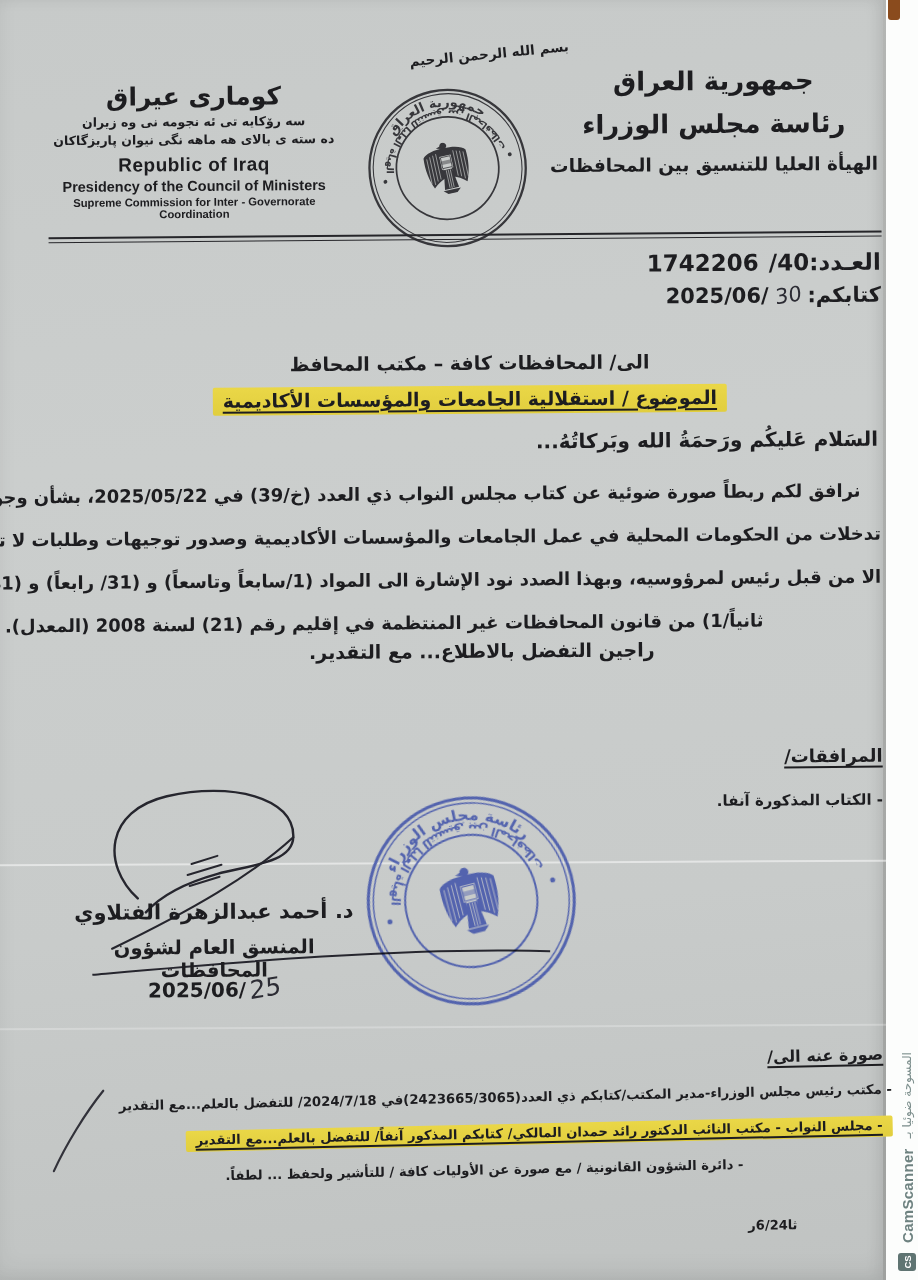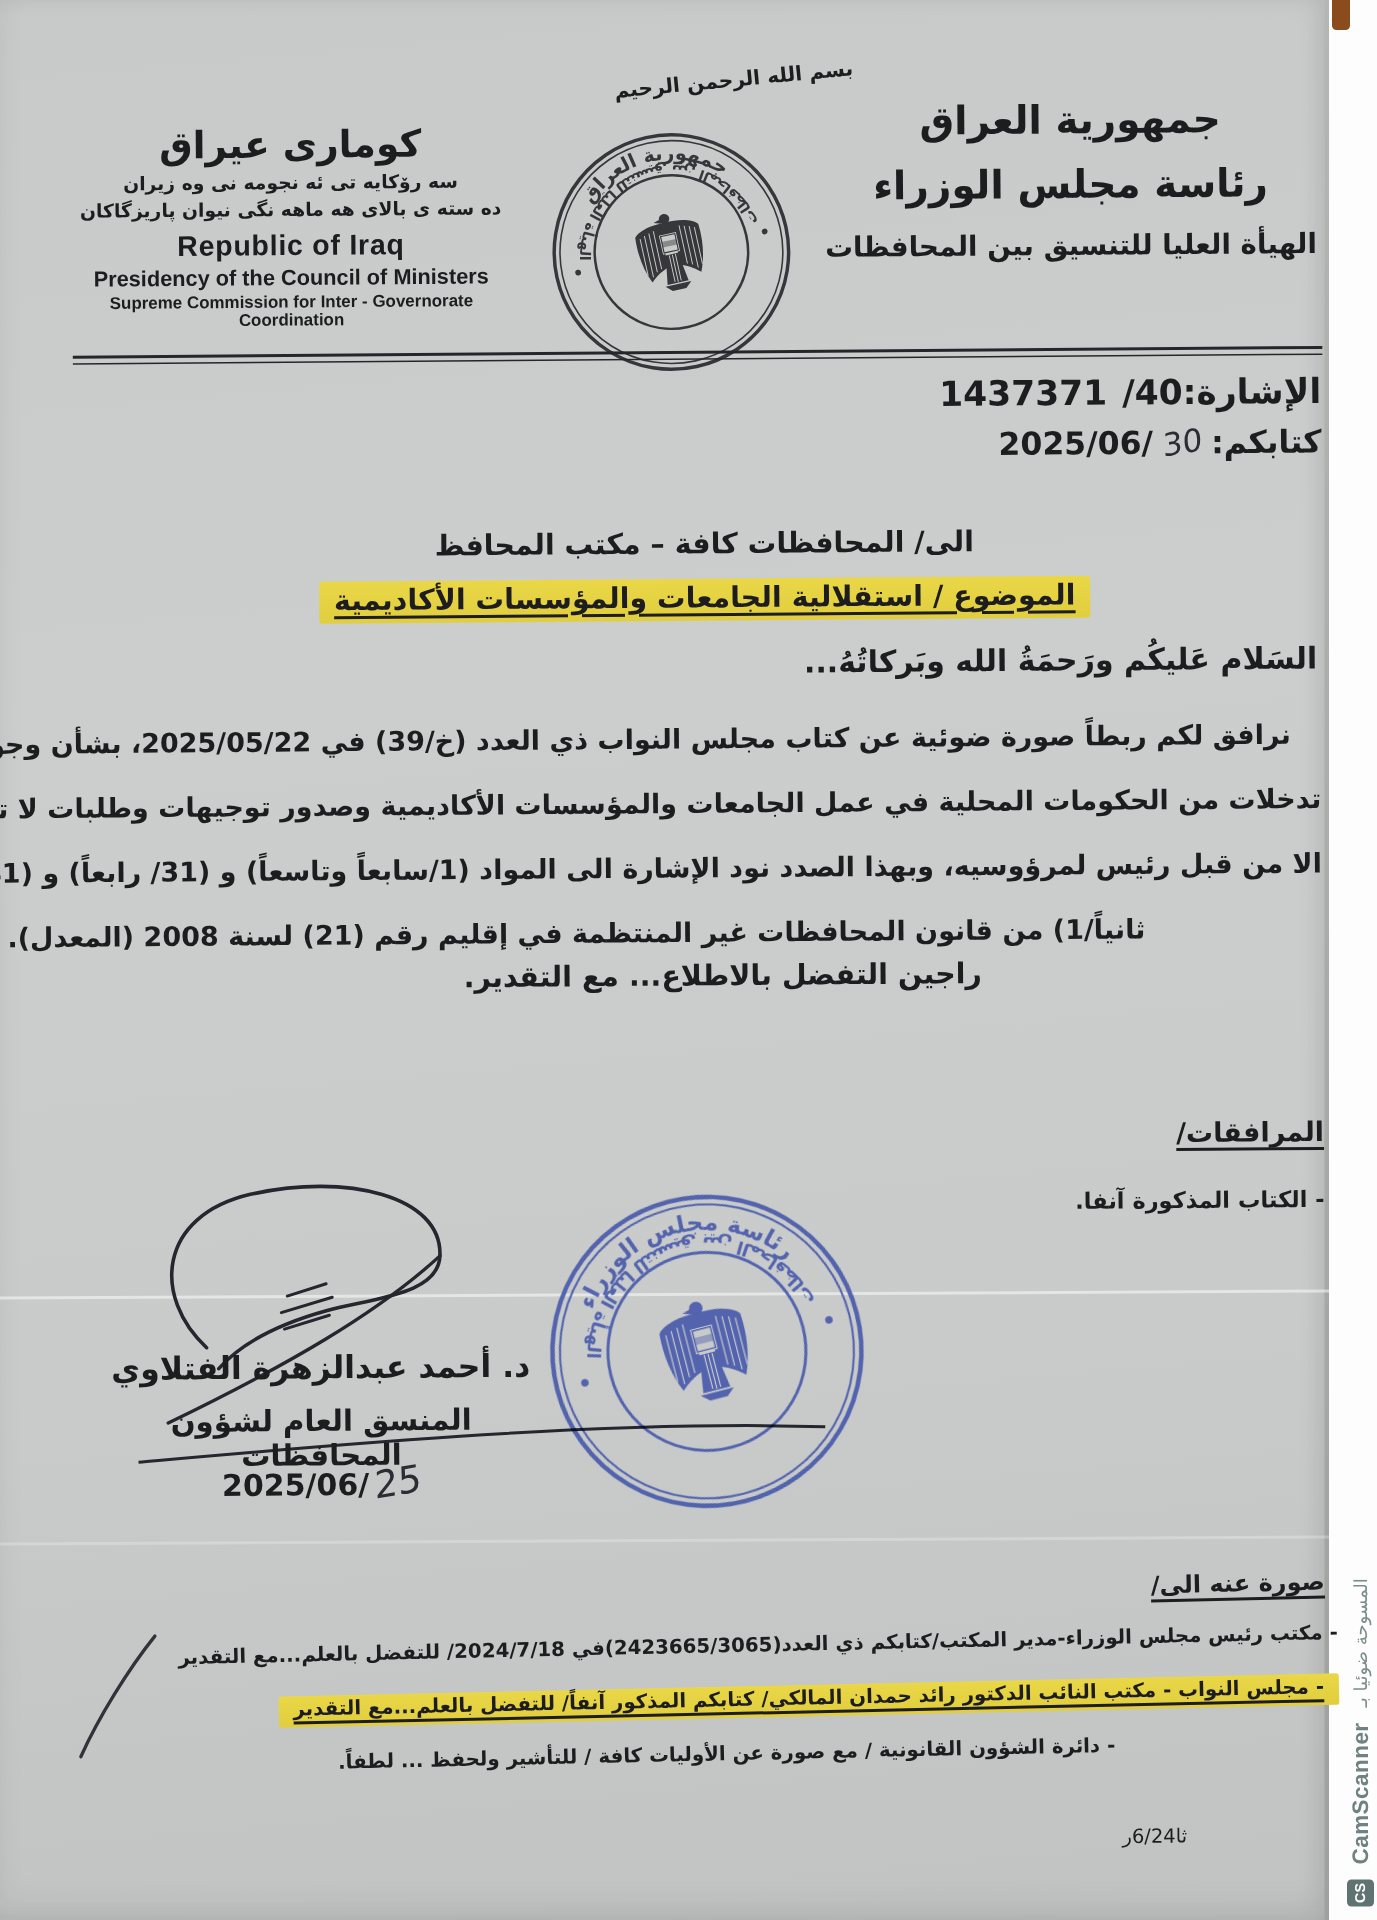--- a/index.html
+++ b/index.html
@@ -56,21 +56,21 @@
   .sig-title{left:55px;top:934px;width:310px;text-align:center;font-size:19.5px;font-weight:700;}
   .sig-date{left:90px;top:972px;width:240px;display:flex;justify-content:center;gap:3px;font-size:20px;font-weight:700;align-items:baseline;}
   .sig-date .hand{font-size:25px;}
   .stamp-wrap{left:360px;top:793px;transform:rotate(-14deg);opacity:.88;mix-blend-mode:multiply;filter:blur(.35px);}
   
   .copyto{left:40px;top:1048px;width:846px;direction:rtl;transform:rotate(-0.8deg);transform-origin:right top;}
   .ct-title{text-align:right;font-size:16px;font-weight:700;margin-left:auto;margin-right:8px;width:max-content;
       text-decoration:underline;text-decoration-thickness:2px;text-underline-offset:4px;margin-bottom:16px;}
   .ct-item{font-size:13.2px;font-weight:700;text-align:right;margin-bottom:16px;line-height:20px;}
   .ct-item.indent{padding-right:150px;}
-  .page-ref{left:742px;top:1220px;width:110px;font-size:13px;font-weight:400;direction:rtl;text-align:left;}
+  .page-ref{left:742px;top:1220px;width:110px;font-size:13px;font-weight:700;direction:rtl;text-align:left;}
   
   .wm{position:absolute;left:762px;top:1114px;width:290px;height:24px;transform:rotate(-90deg);
       display:flex;align-items:center;gap:10px;}
   .wm-cs{width:18px;height:18px;background:#5f7472;color:#fff;font-size:9.5px;font-weight:700;
       display:flex;align-items:center;justify-content:center;border-radius:3px;font-family:"Liberation Sans",sans-serif;flex:0 0 auto;}
   .wm-brand{font-family:"Liberation Sans",sans-serif;font-size:15px;color:#6e8280;font-weight:700;letter-spacing:.3px;}
   .wm-ar{font-size:12px;color:#7c8e8c;direction:rtl;}
   svg text{font-family:"DejaVu Sans",sans-serif;}
 </style>
 </head>
@@ -149,22 +149,22 @@
       <div class="hr3">الهيأة العليا للتنسيق بين المحافظات</div>
     </div>
 
     <div class="abs rule">
       <div class="r1"></div>
         <div class="r2"></div>
     </div>
 
     <div class="abs meta">
       <div class="meta-num">
-        <span class="rtl">الإشارة:40/</span>
-        <span>1437371</span>
+        <span class="rtl">العـدد:40/</span>
+        <span>1742206</span>
       </div>
       <div class="meta-date">
         <span dir="ltr">2025/06/</span>
         <span class="hand">30</span>
         <span class="rtl">كتابكم:</span>
       </div>
     </div>
 
     <div class="abs to-line rtl">الى/ المحافظات كافة – مكتب المحافظ</div>
     <div class="abs subject rtl">

